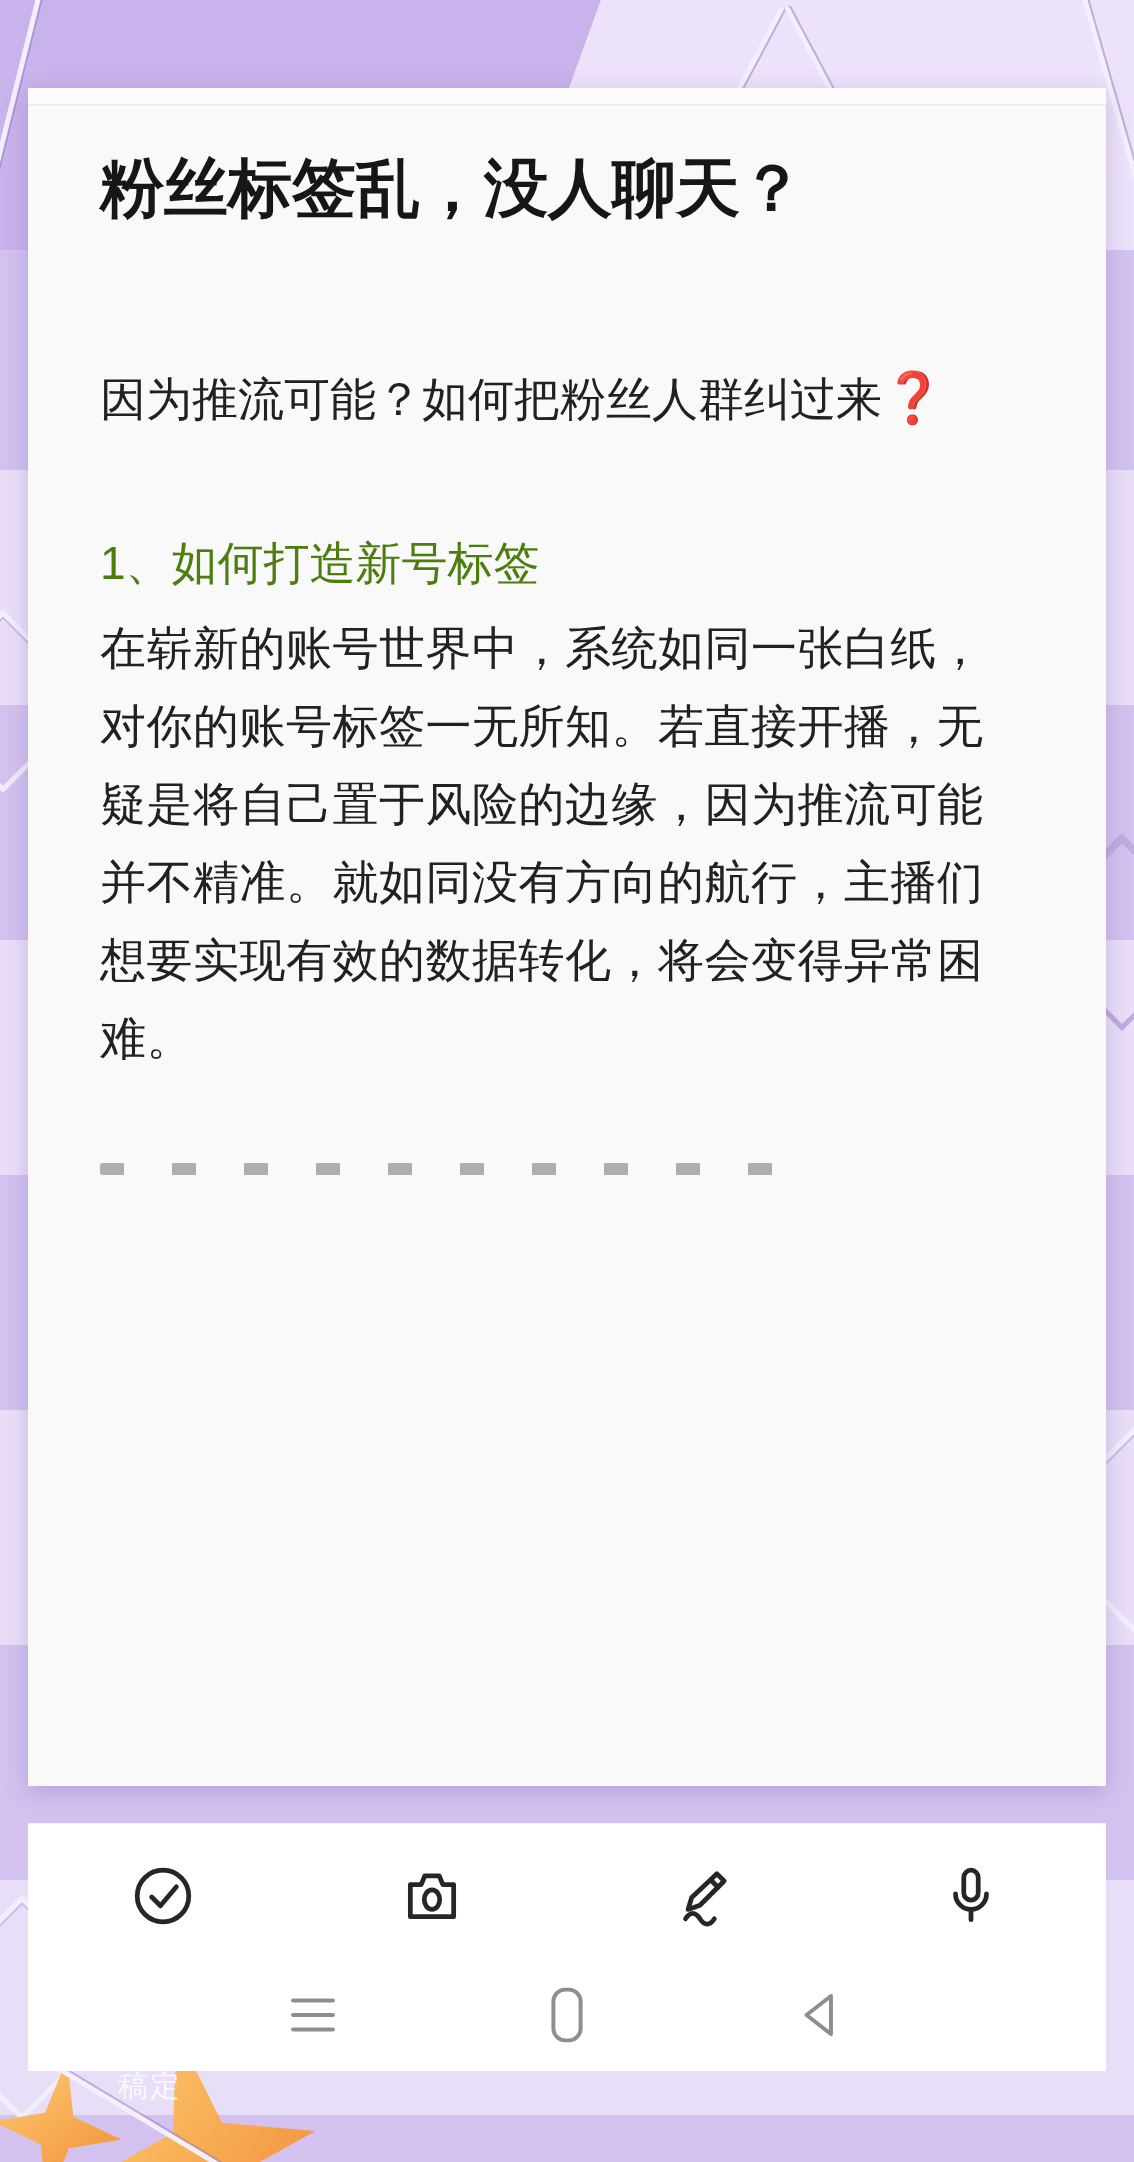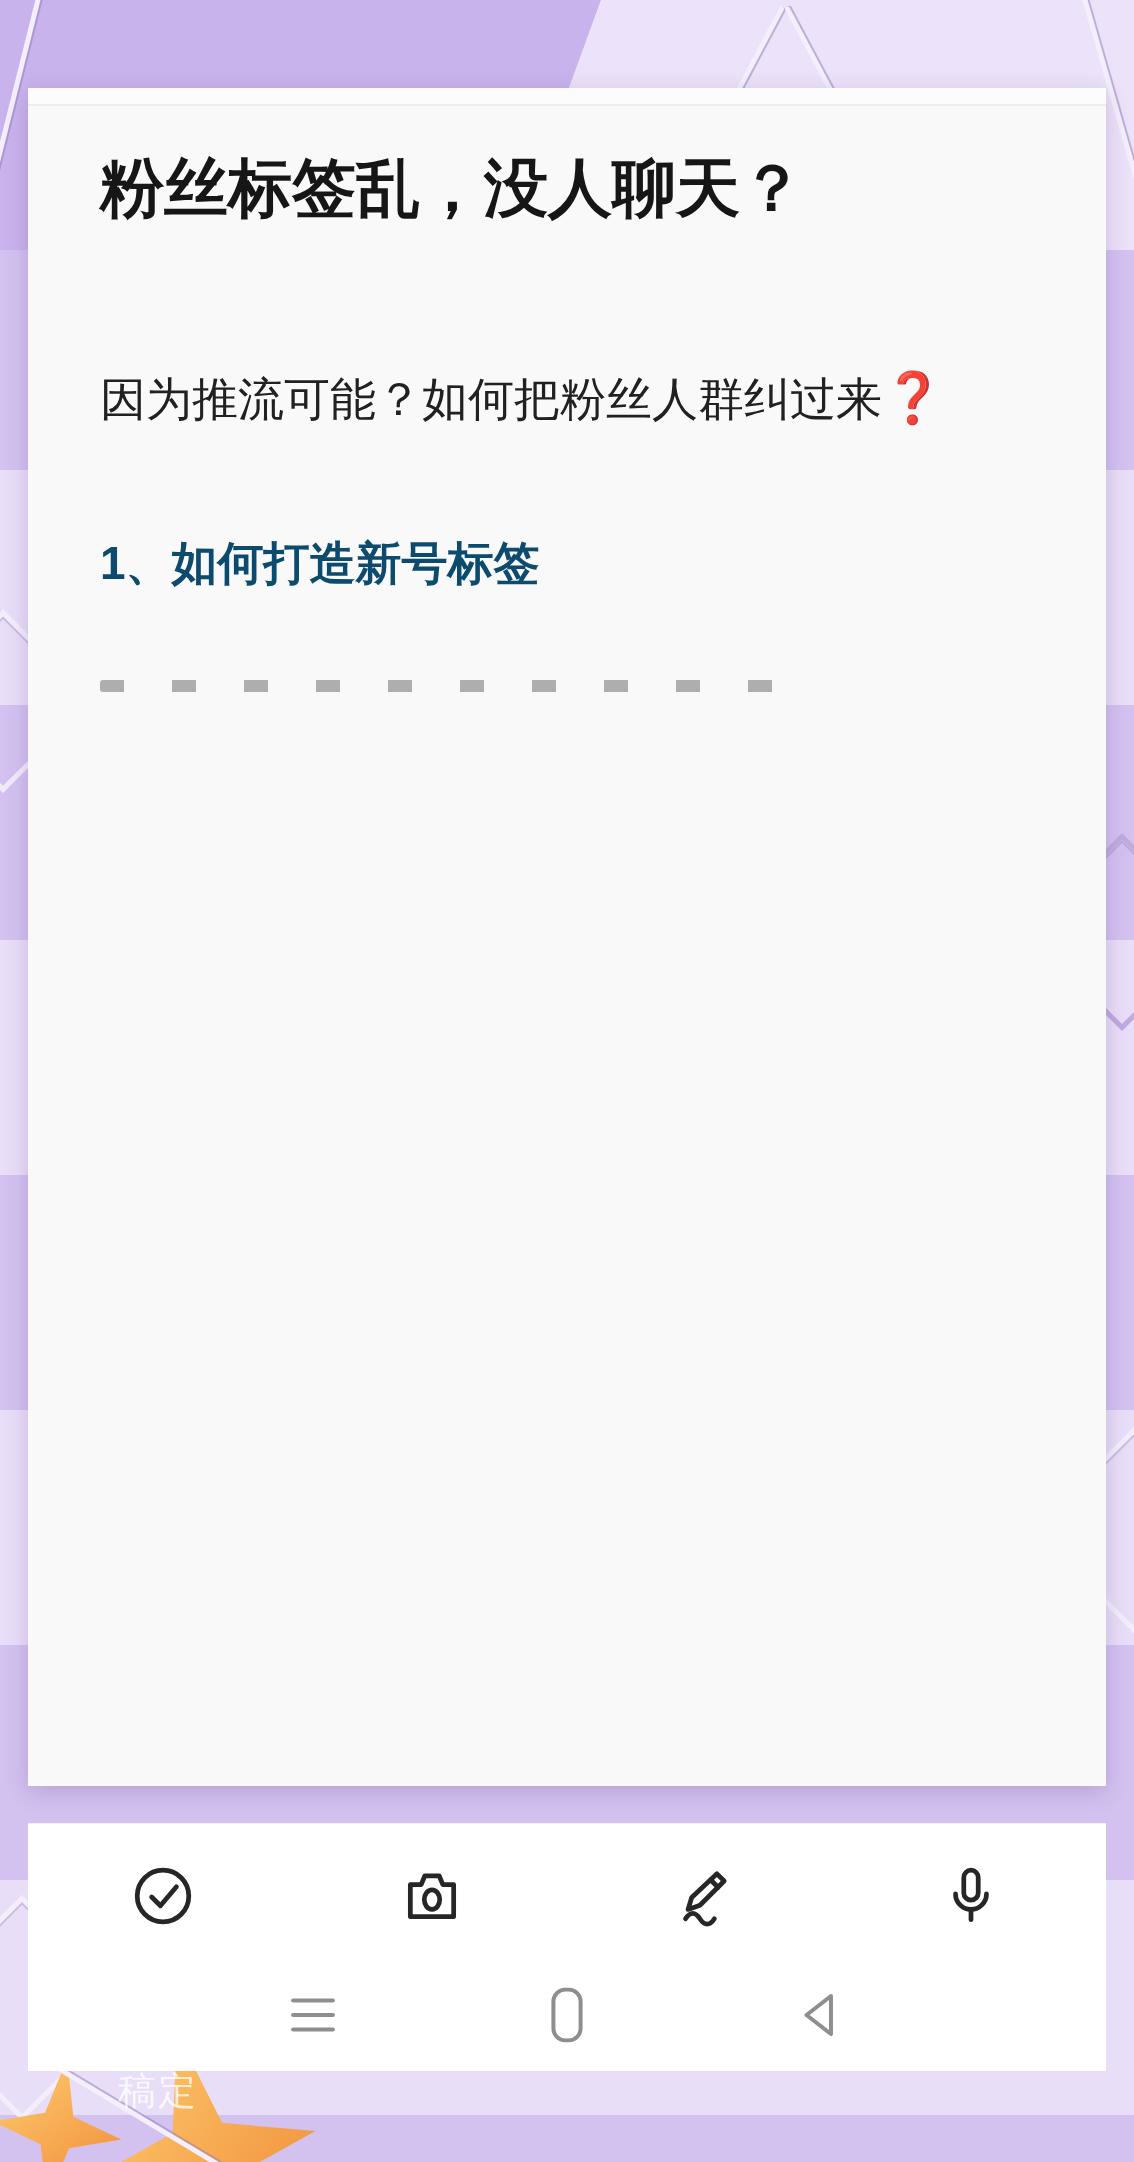--- a/index.html
+++ b/index.html
@@ -25,31 +25,31 @@
   .diamond-right2{left:1064px;top:1450px;width:150px;height:150px;}
   .diamond-bottomleft{left:-58px;top:1928px;width:150px;height:150px;}
   .line-bottom{left:150px;top:1995px;height:260px;transform:rotate(-59deg);}
 
   
   .sparkle{position:absolute;background:linear-gradient(135deg,#fdc96e 10%,#f2923c 85%);
       clip-path:polygon(50% 0%,61% 39%,100% 50%,61% 61%,50% 100%,39% 61%,0% 50%,39% 39%);}
   .sparkle-big{left:88px;top:2030px;width:230px;height:250px;transform:rotate(-12deg);}
   .sparkle-small{left:-8px;top:2058px;width:130px;height:145px;transform:rotate(8deg);}
   .watermark{position:absolute;left:118px;top:2066px;color:rgba(255,255,255,.75);
-      font-size:38px;letter-spacing:2px;}
+      font-size:30px;letter-spacing:2px;}
 
   
   .card{position:absolute;left:28px;top:88px;width:1078px;height:1698px;background:#f9f9f9;
         box-shadow:0 6px 22px rgba(80,50,130,.22);}
   .card-topstrip{height:16px;background:#fcfcfc;border-bottom:2px solid #ededed;}
   .content{padding:0 58px 0 72px;color:#212121;}
   .note-title{margin-top:44px;font-size:64px;line-height:1.2;font-weight:700;color:#161616;}
   .intro{margin-top:132px;font-size:46px;line-height:78px;}
   .intro .emoji{color:#e8453c;font-weight:700;font-size:50px;}
-  .section-heading{margin-top:94px;font-size:46px;line-height:62px;font-weight:700;color:#0c4a6e;}
+  .section-heading{margin-top:94px;font-size:46px;line-height:62px;font-weight:400;color:#4d7c0f;}
   .para{font-size:46px;line-height:78px;white-space:pre-line;letter-spacing:.5px;}
   .para-1{margin-top:15px;}
   .para-2{margin-top:100px;}
   .clipped-remnant{margin-top:86px;height:12px;width:720px;opacity:.55;
       background:repeating-linear-gradient(90deg,rgba(40,40,40,.65) 0 24px,transparent 24px 72px);
       border-radius:3px;}
 
   
   .panel{position:absolute;left:28px;top:1823px;width:1078px;height:247px;background:#ffffff;
          border-top:1px solid #f1f1f1;display:flex;flex-direction:column;}
@@ -83,20 +83,26 @@
   <div class="sparkle sparkle-small"></div>
   <div class="bg-shape bg-line line-bottom"></div>
   <div class="watermark">稿定</div>
 
   <div class="card">
     <div class="card-topstrip"></div>
     <div class="content">
       <div class="note-title">粉丝标签乱，没人聊天？</div>
       <div class="intro"><span>因为推流可能？如何把粉丝人群纠过来</span><span class="emoji">❓</span></div>
       <div class="section-heading">1、如何打造新号标签</div>
+      <div class="para para-1">在崭新的账号世界中，系统如同一张白纸，
+对你的账号标签一无所知。若直接开播，无
+疑是将自己置于风险的边缘，因为推流可能
+并不精准。就如同没有方向的航行，主播们
+想要实现有效的数据转化，将会变得异常困
+难。</div>
       <div class="clipped-remnant"></div>
     </div>
   </div>
 
   <div class="panel">
     <div class="toolbar">
       <div class="cell">
         <button class="icon-btn" aria-label="done">
           <svg viewBox="0 0 64 64">
             <circle cx="32" cy="32" r="25"></circle>

